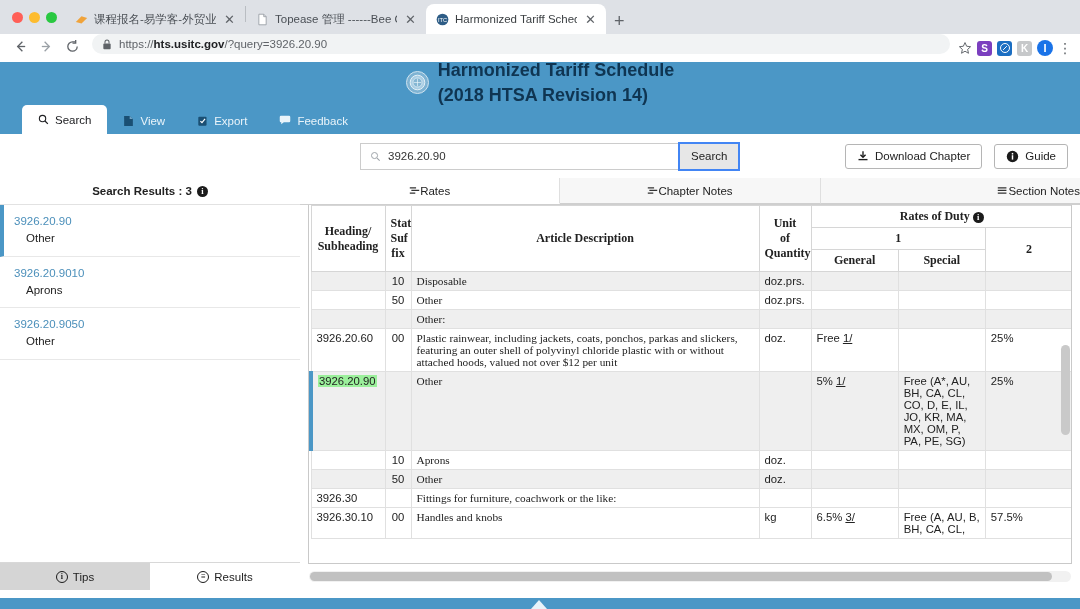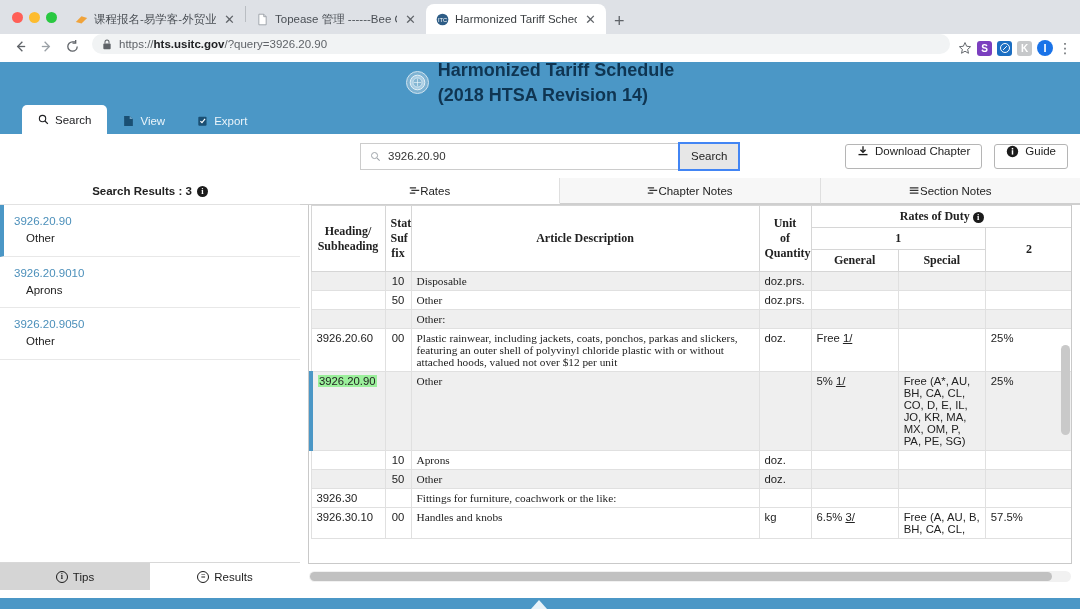--- a/index.html
+++ b/index.html
@@ -95,21 +95,21 @@
     display:flex; align-items:center; gap:7px; padding:0 9px;
     font-size:11.5px; color:#333; background:#fff;
   }
   .searchbtn {
     height:29px; padding:0 11px; background:#e7e7e7; border:2px solid #4285f4;
     font-size:11.5px; color:#222; display:flex; align-items:center;
   }
   .rightbtns { position:absolute; right:12px; display:flex; gap:12px; }
   .obtn {
     height:25px; border:1px solid #b5b5b5; border-radius:3px; background:#fff;
-    display:flex; gap:6px; padding:0 11px;
+    display:flex; align-items:center; gap:6px; padding:0 11px;
     font-size:11.5px; color:#222;
   }
 
   
   .body { display:flex; height:412px; position:relative; }
 
   .sidebar { width:300px; position:relative; background:#fff; }
   .srheader {
     height:26px; display:flex; align-items:center; justify-content:center; gap:5px;
     font-size:11.5px; font-weight:bold; color:#222;
@@ -144,21 +144,21 @@
 
   
   .mainpanel { flex:1; position:relative; }
   .panelTabs { height:27px; display:flex; border-bottom:1px solid #cfcfcf; }
   .ptab {
     flex:1; display:flex; align-items:center; justify-content:center; gap:0;
     font-size:11.5px; color:#222; background:#f7f7f7;
     border-right:1px solid #dfdfdf; border-bottom:1px solid #cfcfcf;
   }
   .ptab.active { background:#fff; border-bottom:1px solid #fff; }
-  .ptab:last-child { border-right:none; }
+  .ptab:last-child { border-right:none;justify-content:flex-end; }
 
   .tablewrap {
     position:absolute; top:27px; left:8px; right:8px; bottom:26px;
     border:1px solid #c9c9c9; border-top:none; overflow:hidden; background:#fff;
   }
   table.hts { border-collapse:collapse; width:764px; table-layout:fixed; }
   table.hts th, table.hts td {
     border:1px solid #e0e0e0; font-size:11.3px; color:#222;
     vertical-align:top; padding:3px 5px;
   }
@@ -332,20 +332,26 @@
           <path d="M8.6 1.2 v4.2 h4.2" fill="#6fa3c4"></path>
         </svg>
         <span>View</span>
       </div>
       <div class="navtab">
         <svg width="11" height="12" viewBox="0 0 14 16">
           <rect x="1.4" y="2.4" width="11" height="12" rx="1.4" fill="#1a4f73"></rect>
           <path d="M4.2 8.2 L6.3 10.3 L10.4 5.2" fill="none" stroke="#fff" stroke-width="1.6"></path>
         </svg>
         <span>Export</span>
+      </div>
+      <div class="navtab">
+        <svg width="12" height="11" viewBox="0 0 16 14">
+          <path d="M1 2.4 a1.6 1.6 0 0 1 1.6-1.6 h10.8 a1.6 1.6 0 0 1 1.6 1.6 v5.2 a1.6 1.6 0 0 1 -1.6 1.6 h-7 l-3.4 2.8 v-2.8 h-0.4 a1.6 1.6 0 0 1 -1.6 -1.6 z" fill="#eaf4fa"></path>
+        </svg>
+        <span>Feedback</span>
       </div>
     </div>
 
     <div class="searchrow">
       <div class="searchwrap">
         <div class="searchinput">
           <svg width="11" height="11" viewBox="0 0 16 16">
             <circle cx="6.6" cy="6.6" r="4.4" fill="none" stroke="#9aa0a6" stroke-width="1.4"></circle>
             <path d="M10.2 10.2 L14.1 14.1" stroke="#9aa0a6" stroke-width="1.5"></path>
           </svg>

